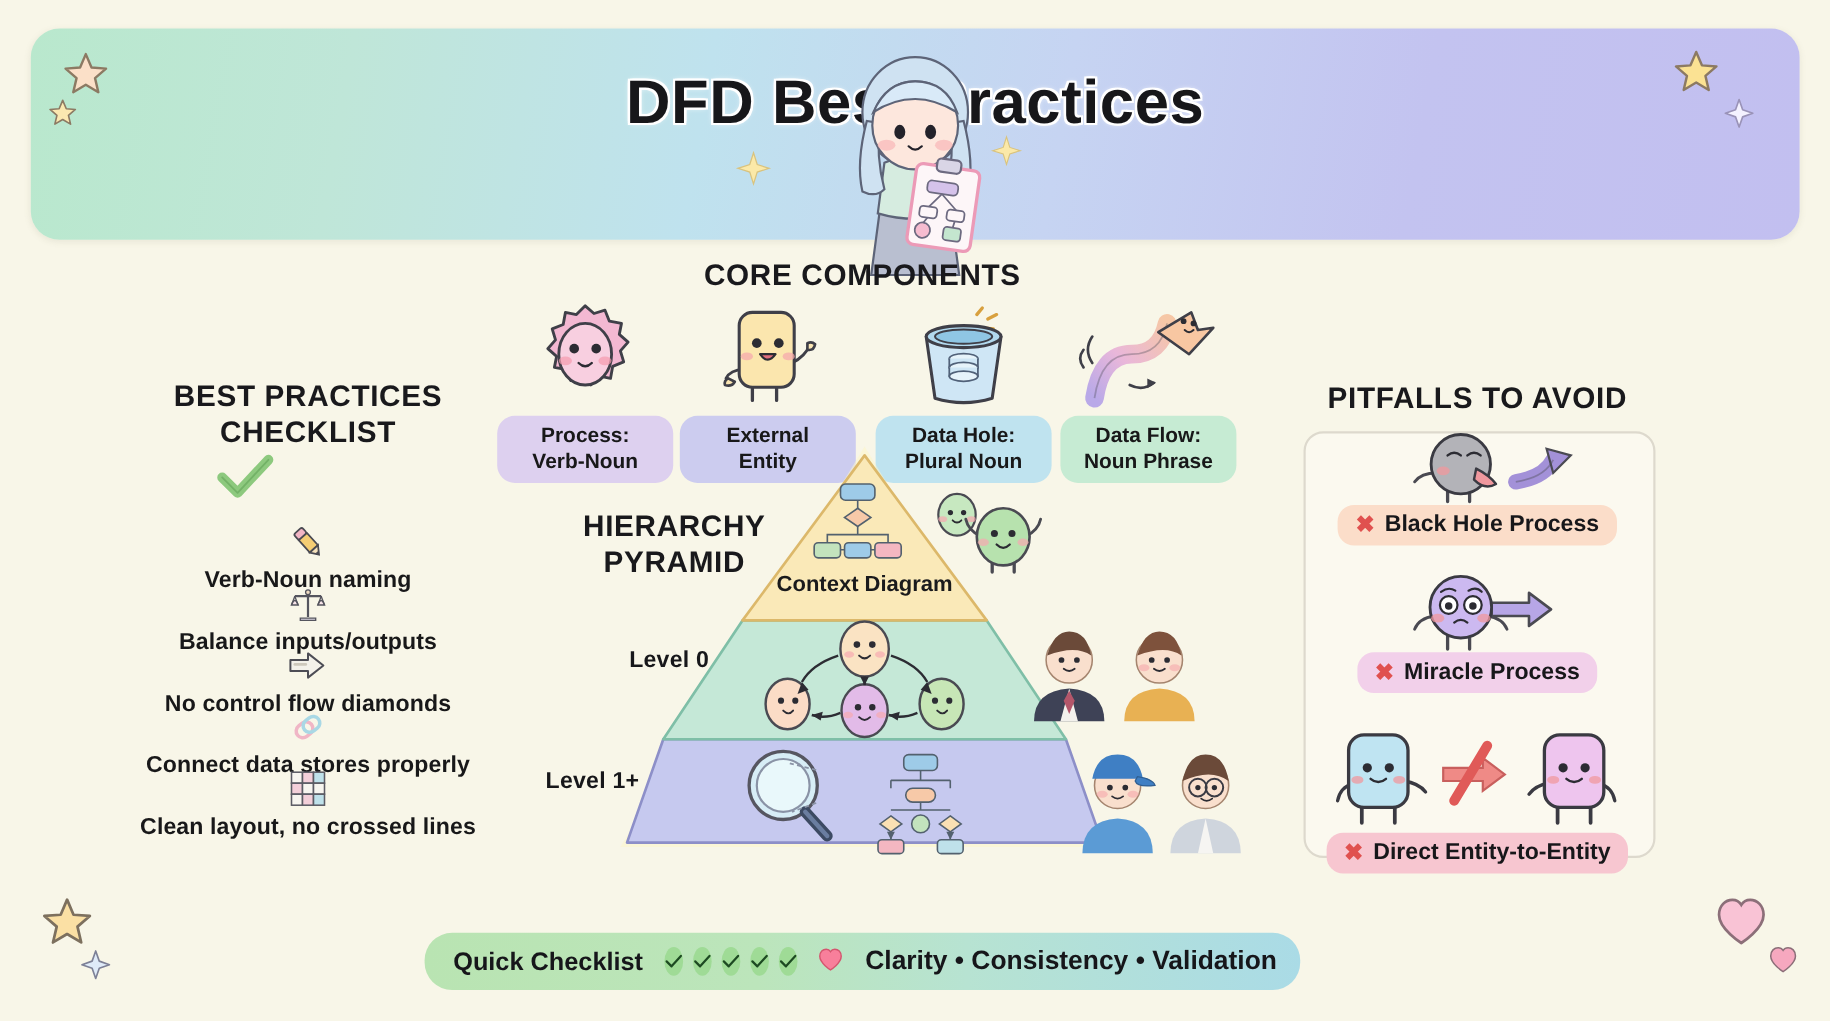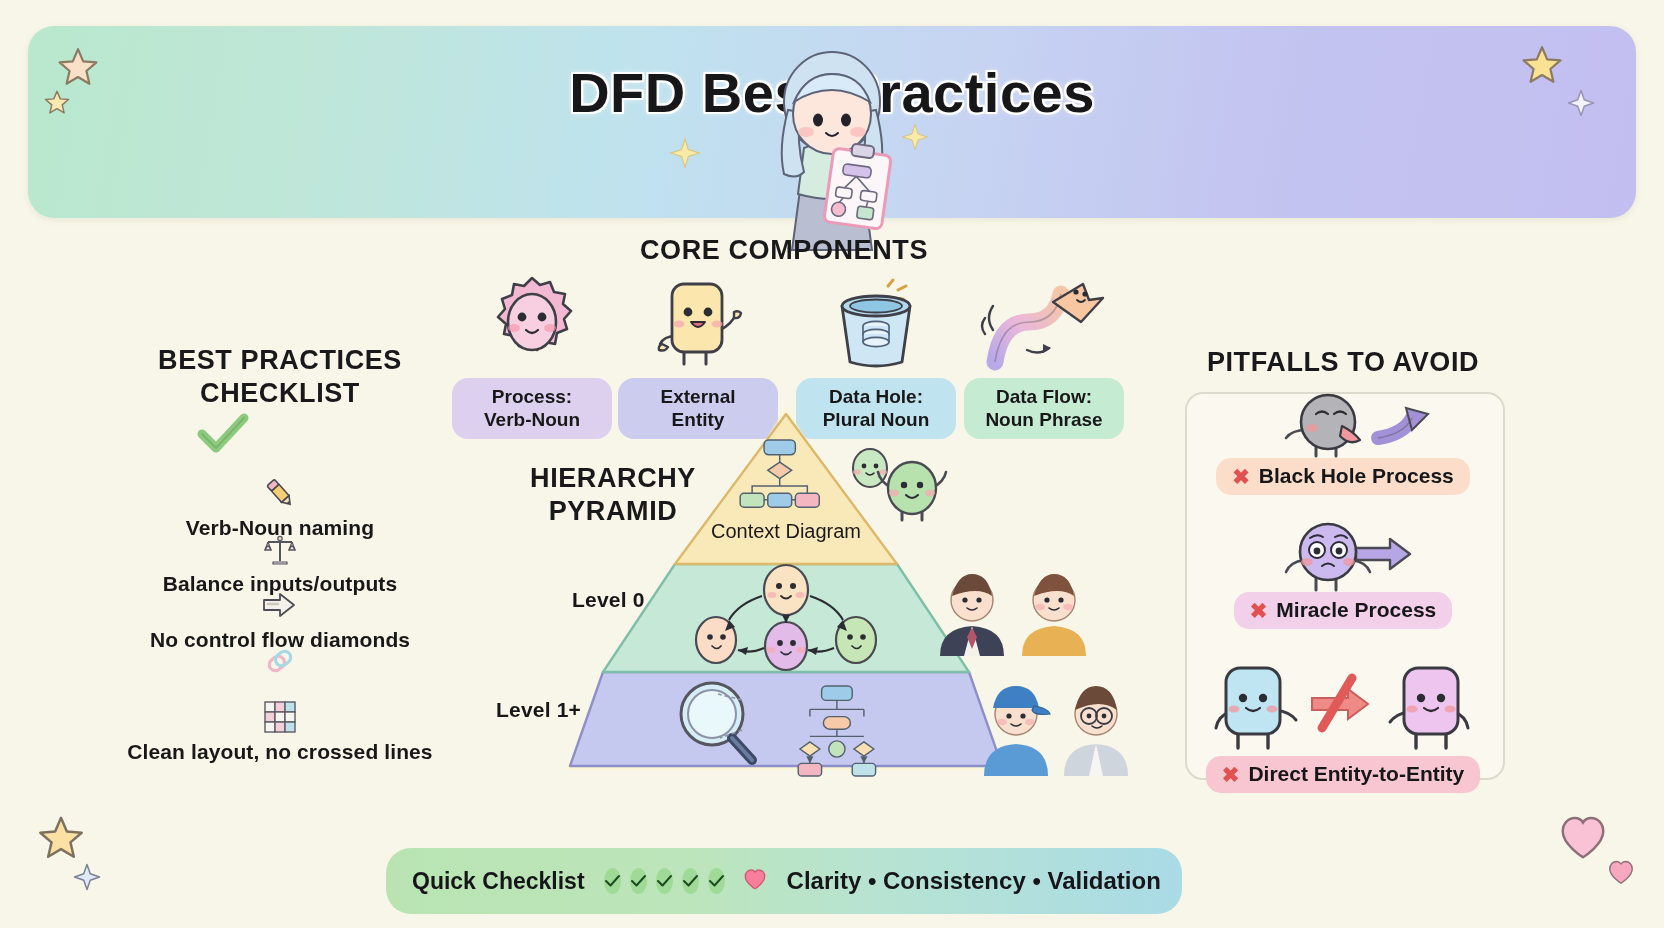--- a/index.html
+++ b/index.html
@@ -60,39 +60,39 @@
   }
 
   
   .pyr{position:absolute;left:556px;top:400px;width:460px;height:380px;}
   .tier-lbl{
     position:absolute;font-size:21px;font-weight:bold;color:#17171a;
     letter-spacing:.2px;white-space:nowrap;
   }
   .ctx-lbl{
     position:absolute;left:0;width:100%;text-align:center;
-    font-size:20px;font-weight:normal;color:#1a1a1c;
+    font-size:20px;font-weight:bold;color:#1a1a1c;
   }
 
   
   .pitfall-box{
     position:absolute;left:1185px;top:392px;width:316px;height:384px;
     border:2px solid #ddd9cd;border-radius:18px;background:#fbf9ef;
   }
   .pf-item{position:absolute;width:100%;text-align:center;}
   .pf-pill{
     display:inline-flex;align-items:center;gap:9px;
     border-radius:15px;padding:6px 16px 7px;
     font-size:21px;font-weight:bold;color:#17171a;white-space:nowrap;
   }
   .xmark{color:#e0514f;font-size:21px;font-weight:bold;line-height:1;}
 
   
   .qbar{
-    position:absolute;left:386px;top:848px;width:796px;height:66px;
+    position:absolute;left:386px;top:848px;width:796px;height:52px;
     border-radius:25px;
     background:linear-gradient(90deg,#b9e4b2 0%,#bce5bb 38%,#b7e3d2 62%,#aadbe6 100%);
     display:flex;align-items:center;padding:0 26px;box-sizing:border-box;gap:9px;
   }
   .qbar-title{font-size:23px;font-weight:bold;color:#16161a;margin-right:10px;white-space:nowrap;}
   .qtick{width:26px;height:26px;border-radius:50%;background:#9fdb96;display:flex;align-items:center;justify-content:center;}
   .qbar-tail{font-size:24px;font-weight:bold;color:#16161a;margin-left:8px;white-space:nowrap;}
   .heart{margin-left:8px;margin-right:2px;}
 </style>
 </head>
@@ -248,20 +248,21 @@
 
     <div class="cl-row">
       <span class="cl-ico">
         <svg width="36" height="36" viewBox="0 0 36 36">
           <g transform="rotate(-38 18 18)">
             <rect x="6" y="12" width="16" height="12" rx="6" fill="none" stroke="#f0b6c6" stroke-width="3.2"></rect>
             <rect x="14" y="12" width="16" height="12" rx="6" fill="none" stroke="#a9d8e5" stroke-width="3.2"></rect>
           </g>
         </svg>
       </span>
+      <span class="cl-txt">Connect data stores properly</span>
     </div>
 
     <div class="cl-row">
       <span class="cl-ico">
         <svg width="34" height="34" viewBox="0 0 34 34">
           <rect x="2" y="2" width="10" height="10" fill="#f7f5ef" stroke="#5b5b64" stroke-width="1.4"></rect>
           <rect x="12" y="2" width="10" height="10" fill="#f3cfd9" stroke="#5b5b64" stroke-width="1.4"></rect>
           <rect x="22" y="2" width="10" height="10" fill="#bfe1ea" stroke="#5b5b64" stroke-width="1.4"></rect>
           <rect x="2" y="12" width="10" height="10" fill="#f3cfd9" stroke="#5b5b64" stroke-width="1.4"></rect>
           <rect x="12" y="12" width="10" height="10" fill="#f7f5ef" stroke="#5b5b64" stroke-width="1.4"></rect>

